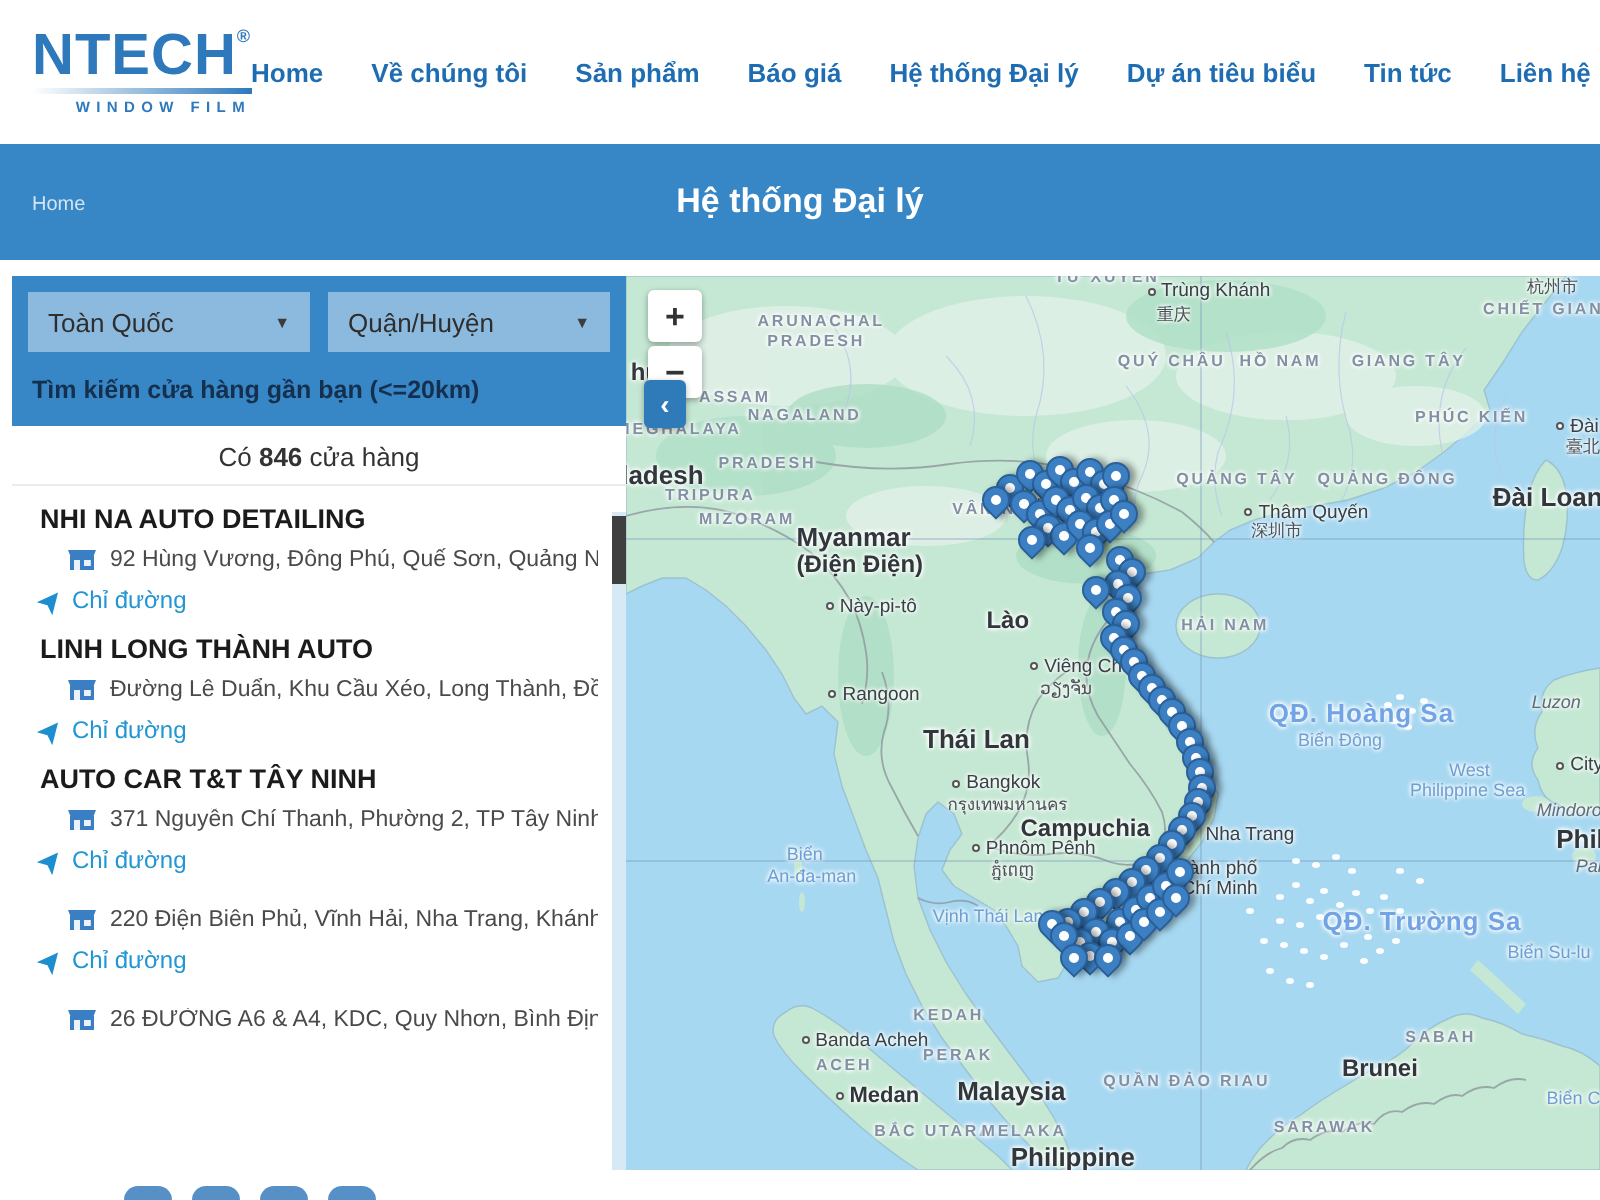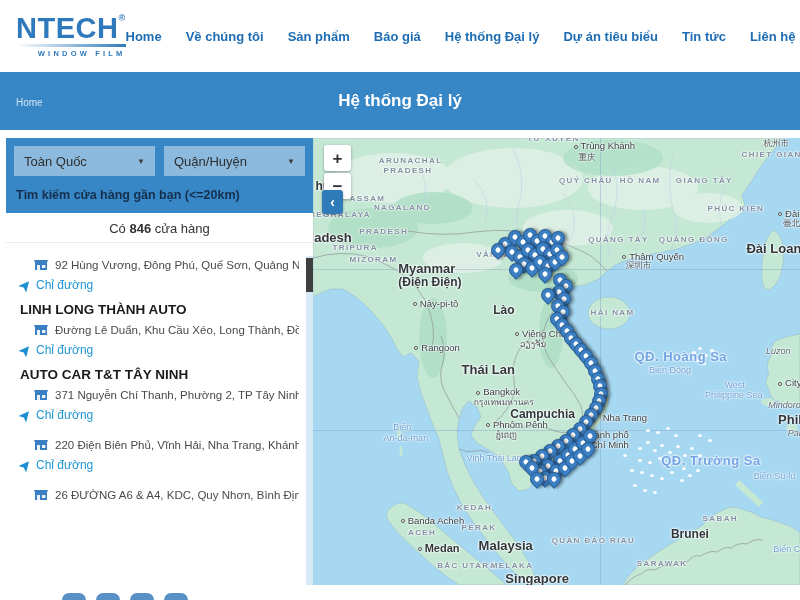--- a/index.html
+++ b/index.html
@@ -129,20 +129,21 @@
       <div class="near">Tìm kiếm cửa hàng gần bạn (&lt;=20km)</div>
     </div>
 
     <div class="count-row">
       <span>Có</span> <b>846</b> <span>cửa hàng</span>
     </div>
 
     <div class="store-list">
 
       <div class="store">
+        <div class="store-name">NHI NA AUTO DETAILING</div>
         <div class="store-addr">
           <svg width="14" height="12" viewBox="0 0 14 12">
               <path fill="#3a7fc4" d="M1 4h12v7H1z"></path>
               <path fill="#3a7fc4" d="M0 1h14l-1.2 3H1.2z"></path>
               <rect x="3" y="6" width="3" height="5" fill="#fff" opacity=".9"></rect>
               <rect x="8" y="6" width="3.4" height="3" fill="#fff" opacity=".9"></rect>
             </svg>
           <span>92 Hùng Vương, Đông Phú, Quế Sơn, Quảng Nam</span>
         </div>
         <div class="store-dir">
@@ -416,21 +417,21 @@
         <div class="mlabel caps" style="left: 66.5%; top: 94.3%;">SARAWAK</div>
         <div class="mlabel water" style="left: 94.5%; top: 91%;">Biển Cel</div>
         <div class="mlabel city" style="left: 18%; top: 84.5%;"><i class="ldot"></i>Banda Acheh</div>
         <div class="mlabel caps" style="left: 19.5%; top: 87.5%;">ACEH</div>
         <div class="mlabel country" style="left: 21.5%; top: 90.3%; font-size: 11px;"><i class="ldot"></i>Medan</div>
         <div class="mlabel caps" style="left: 29.5%; top: 81.8%;">KEDAH</div>
         <div class="mlabel caps" style="left: 30.5%; top: 86.3%;">PERAK</div>
         <div class="mlabel country" style="left: 34%; top: 89.8%; font-size: 13px;">Malaysia</div>
         <div class="mlabel caps" style="left: 25.5%; top: 94.8%;">BẮC UTARA</div>
         <div class="mlabel caps" style="left: 36.5%; top: 94.8%;">MELAKA</div>
-        <div class="mlabel country" style="left: 39.5%; top: 97.2%; font-size: 13px;">Singapore</div>
+        <div class="mlabel country" style="left: 39.5%; top: 97.2%; font-size: 13px;">Philippine</div>
       </div>
     <div style="position:absolute;inset:0;">
         <div class="pin" style="left: 39.4%; top: 25.5%;"></div>
         <div class="pin" style="left: 41.5%; top: 23.9%;"></div>
         <div class="pin" style="left: 43.1%; top: 25.1%;"></div>
         <div class="pin" style="left: 44.6%; top: 23.5%;"></div>
         <div class="pin" style="left: 46%; top: 24.8%;"></div>
         <div class="pin" style="left: 47.6%; top: 23.7%;"></div>
         <div class="pin" style="left: 49.1%; top: 25.1%;"></div>
         <div class="pin" style="left: 50.3%; top: 24.2%;"></div>

